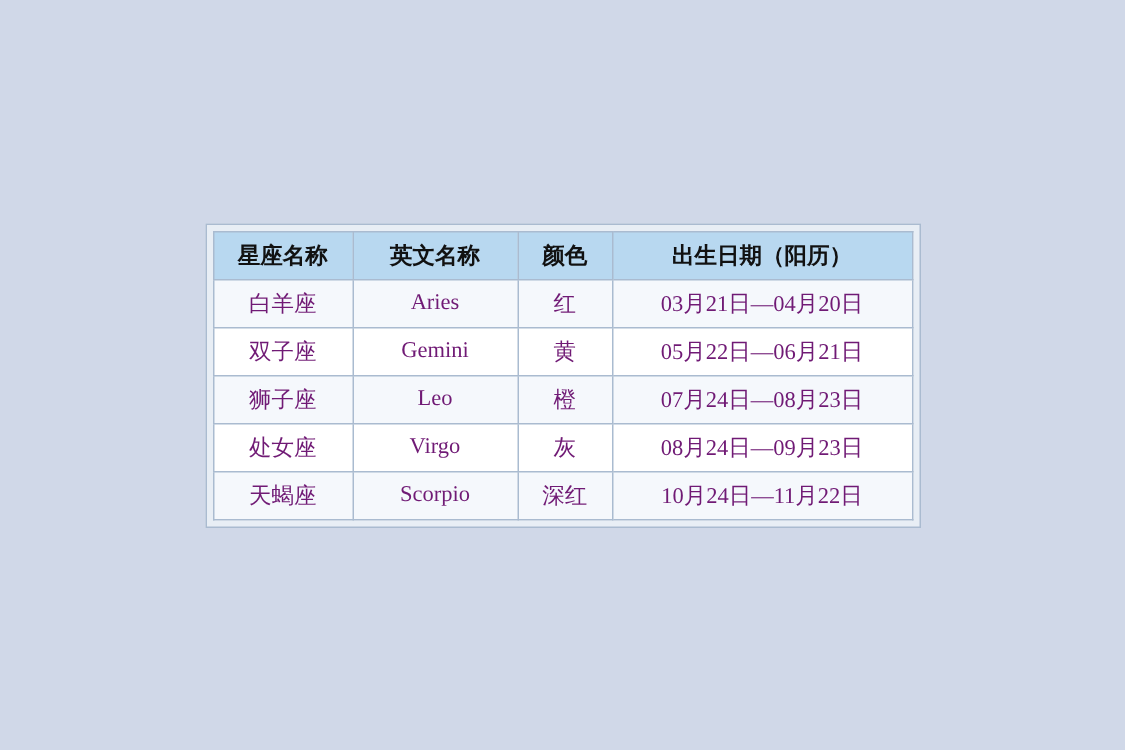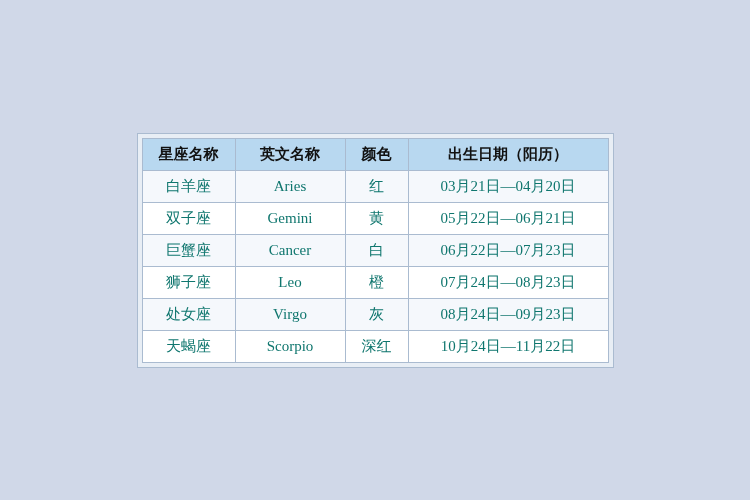--- a/index.html
+++ b/index.html
@@ -27,21 +27,21 @@
     table {
       border-collapse: collapse;
       background-color: #ffffff;
     }
 
     th, td {
       border: 1px solid #aabbd0;
       padding: 6px 16px;
       text-align: center;
       font-size: 15px;
-      color: #0f766e;
+      color: #701a75;
       white-space: nowrap;
     }
 
     thead tr th {
       background-color: #b8d8f0;
       font-weight: bold;
       color: #111;
       font-family: Liberation Mono, monospace;
     }
 
@@ -78,26 +78,20 @@
           <td>红</td>
           <td>03月21日—04月20日</td>
         </tr>
         <tr>
           <td>双子座</td>
           <td>Gemini</td>
           <td>黄</td>
           <td>05月22日—06月21日</td>
         </tr>
         <tr>
-          <td>巨蟹座</td>
-          <td>Cancer</td>
-          <td>白</td>
-          <td>06月22日—07月23日</td>
-        </tr>
-        <tr>
           <td>狮子座</td>
           <td>Leo</td>
           <td>橙</td>
           <td>07月24日—08月23日</td>
         </tr>
         <tr>
           <td>处女座</td>
           <td>Virgo</td>
           <td>灰</td>
           <td>08月24日—09月23日</td>

